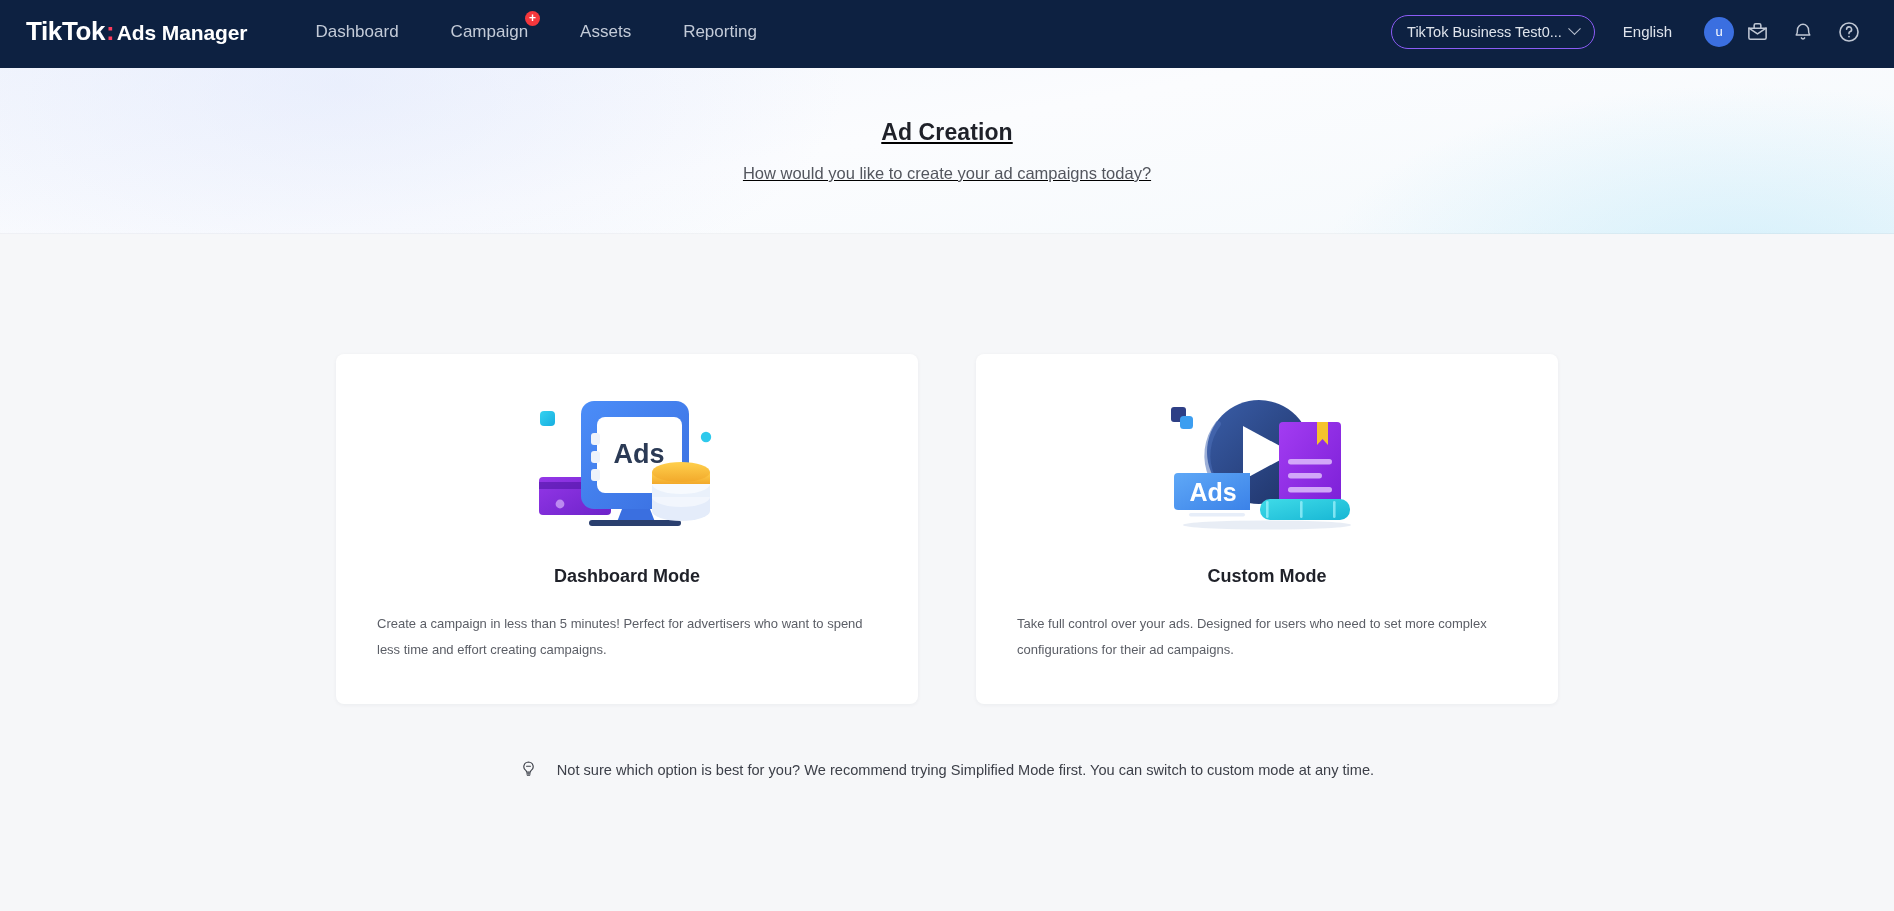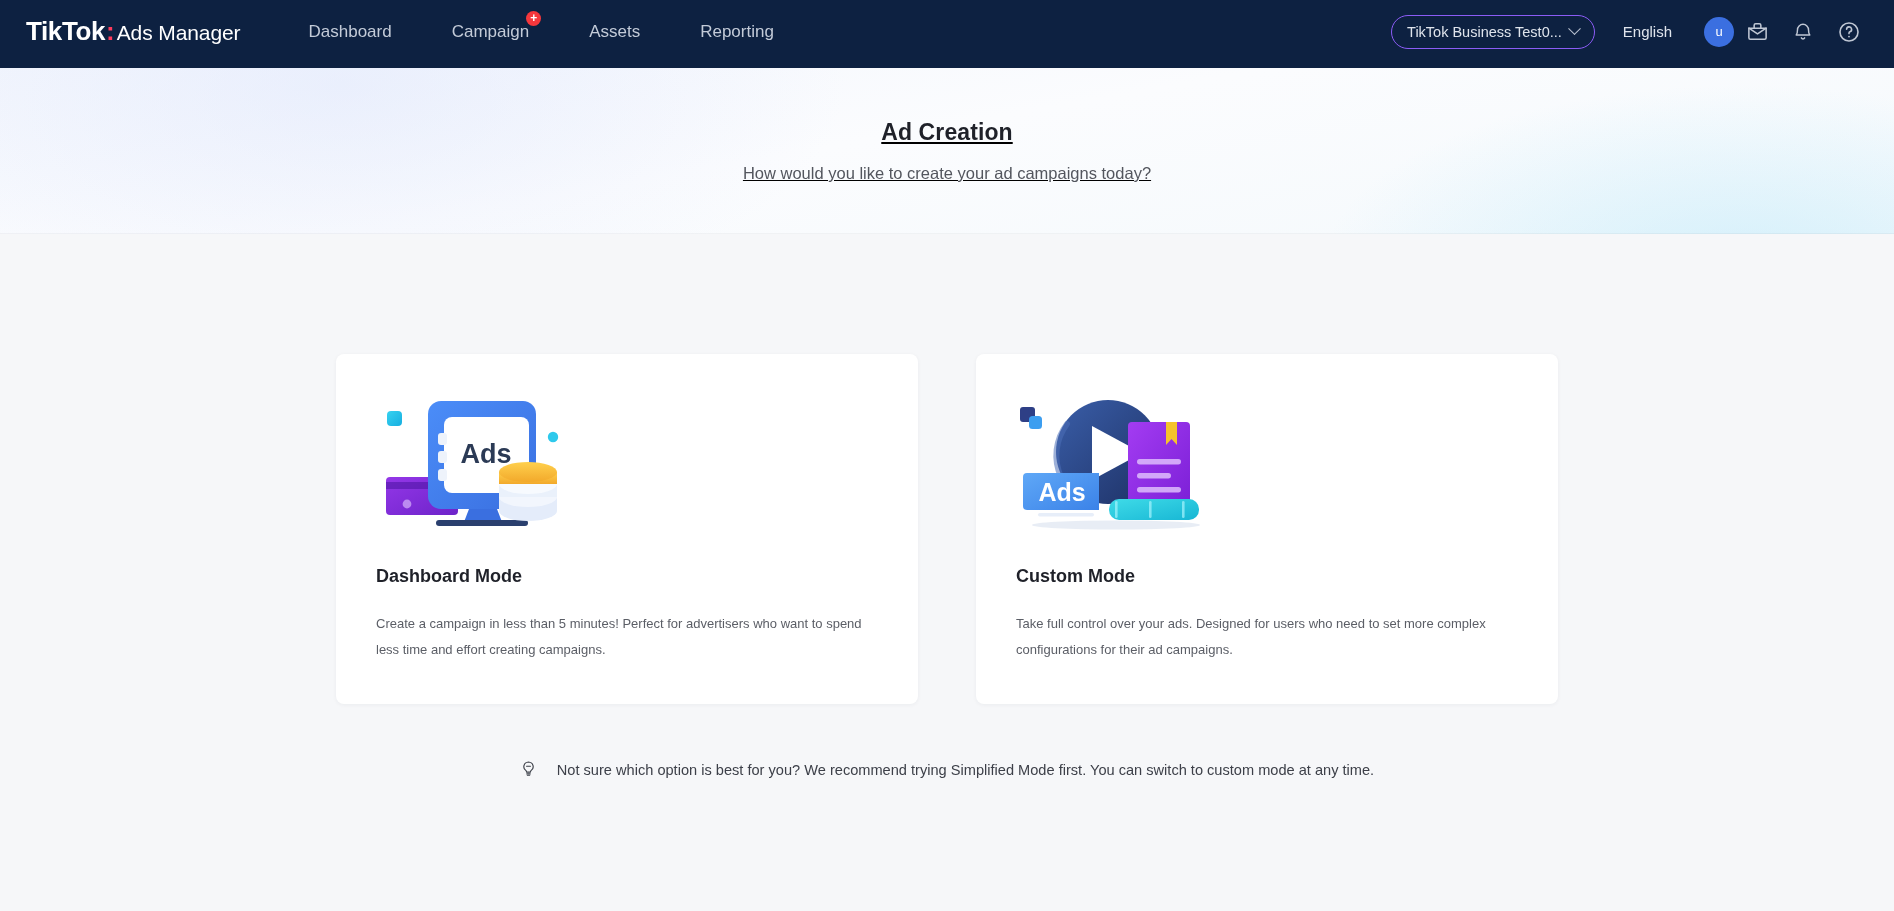--- a/index.html
+++ b/index.html
@@ -39,29 +39,29 @@
     letter-spacing: -0.4px;
   }
   .brand-colon {
     font-size: 26px;
     font-weight: bold;
     color: #ff3b5c;
     margin: 0 2px 0 1px;
   }
   .brand-ads {
     font-size: 21px;
-    font-weight: normal;
+    font-weight: bold;
     color: #ffffff;
     letter-spacing: -0.1px;
     text-align: right;
   }
 
   .nav-items {
     display: flex;
-    gap: 12px;
+    gap: 4px;
   }
   .nav-item {
     position: relative;
     color: #c3cbd8;
     font-size: 17px;
     padding: 10px 24px;
     cursor: pointer;
     white-space: nowrap;
   }
   .nav-badge {
@@ -188,21 +188,21 @@
   }
 
   .card {
     width: 582px;
     height: 350px;
     background: #ffffff;
     border-radius: 8px;
     box-shadow: 0 1px 4px rgba(20,30,60,0.05);
     display: flex;
     flex-direction: column;
-    align-items: flex-start;
+    align-items: center;
     padding: 30px 40px 6px;
     cursor: pointer;
     transition: box-shadow .15s;
   }
 
   .illo {
     height: 152px;
     display: flex;
     align-items: center;
     justify-content: center;

